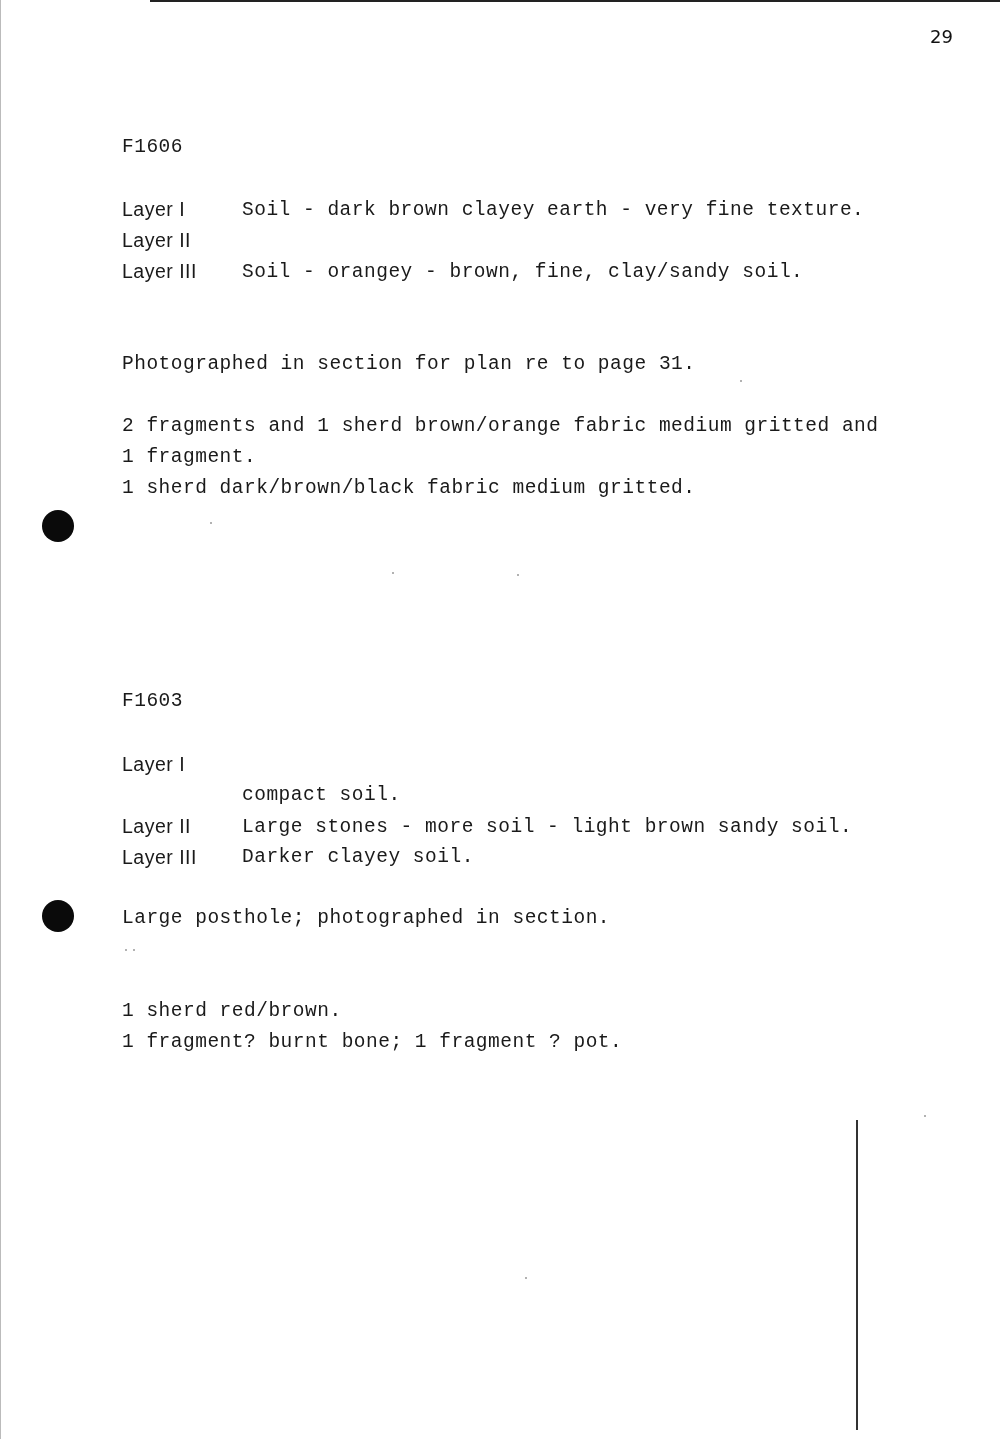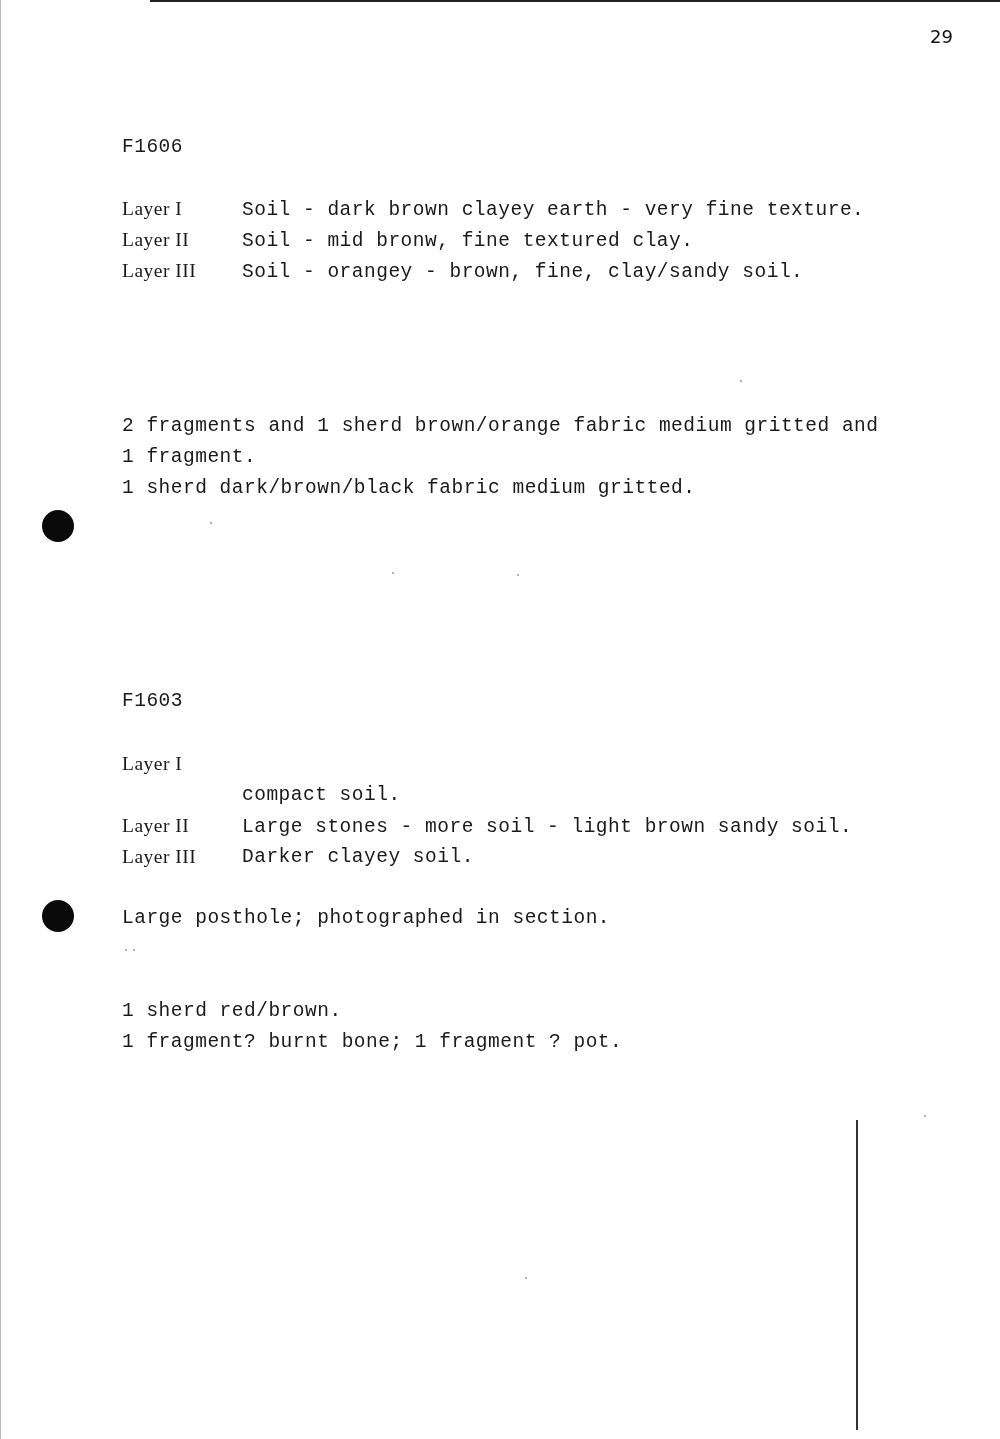--- a/index.html
+++ b/index.html
@@ -4,45 +4,45 @@
 <style>
   html, body { margin: 0; padding: 0; background: #ffffff; }
   body { width: 1000px; height: 1439px; position: relative; overflow: hidden; }
   .page { position: absolute; left: 0; top: 0; width: 860px; height: 1439px; background: #fff; }
   .top-edge { position: absolute; left: 150px; top: 0; width: 850px; height: 2px; background: #222; }
   .left-edge { position: absolute; left: 0; top: 0; width: 1px; height: 1439px; background: #bbb; }
   .right-edge { position: absolute; right: 2px; top: 1120px; width: 2px; height: 310px; background: #333; }
   .page-num { position: absolute; left: 930px; top: 26px; font-family: "DejaVu Sans", sans-serif; font-size: 18px; color: #111; }
   .hole { position: absolute; width: 32px; height: 32px; border-radius: 50%; background: #0a0a0a; }
   .txt { position: absolute; font-family: "Liberation Mono", monospace; font-size: 19.5px; color: #1a1a1a; white-space: pre; letter-spacing: 0.5px; }
-  .lbl { position: absolute; font-family: Liberation Serif, serif; font-size: 19.5px; color: #1a1a1a; white-space: pre; letter-spacing: 0.5px; }
+  .lbl { position: absolute; font-family: Liberation Sans, sans-serif; font-size: 19.5px; color: #1a1a1a; white-space: pre; letter-spacing: 0.5px; }
   .speck { position: absolute; width: 2px; height: 2px; background: #999; border-radius: 50%; }
 </style>
 </head>
 <body>
 
 <div class="page">
   <div class="top-edge"></div>
   <div class="left-edge"></div>
   <div class="right-edge"></div>
 
   <div class="page-num">29</div>
 
   <div class="hole" style="left:42px; top:510px;"></div>
   <div class="hole" style="left:42px; top:900px;"></div>
 
   <div class="txt" style="left:122px; top:136px;">F1606</div>
 
   <div class="lbl" style="left:122px; top:198px;">Layer I</div>
   <div class="txt" style="left:242px; top:199px;">Soil - dark brown clayey earth - very fine texture.</div>
   <div class="lbl" style="left:122px; top:229px;">Layer II</div>
-  <div class="txt" style="left:242px; top:230px;">Soil - mid bronw, fine textured clay.</div>
   <div class="lbl" style="left:122px; top:260px;">Layer III</div>
   <div class="txt" style="left:242px; top:261px;">Soil - orangey - brown, fine, clay/sandy soil.</div>
 
+  <div class="txt" style="left:122px; top:353px;">Photographed in section for plan re to page 31.</div>
 
   <div class="txt" style="left:122px; top:415px;">2 fragments and 1 sherd brown/orange fabric medium gritted and</div>
   <div class="txt" style="left:122px; top:446px;">1 fragment.</div>
   <div class="txt" style="left:122px; top:477px;">1 sherd dark/brown/black fabric medium gritted.</div>
 
   <div class="txt" style="left:122px; top:690px;">F1603</div>
 
   <div class="lbl" style="left:122px; top:753px;">Layer I</div>
   <div class="txt" style="left:242px; top:784px;">compact soil.</div>
   <div class="lbl" style="left:122px; top:815px;">Layer II</div>

